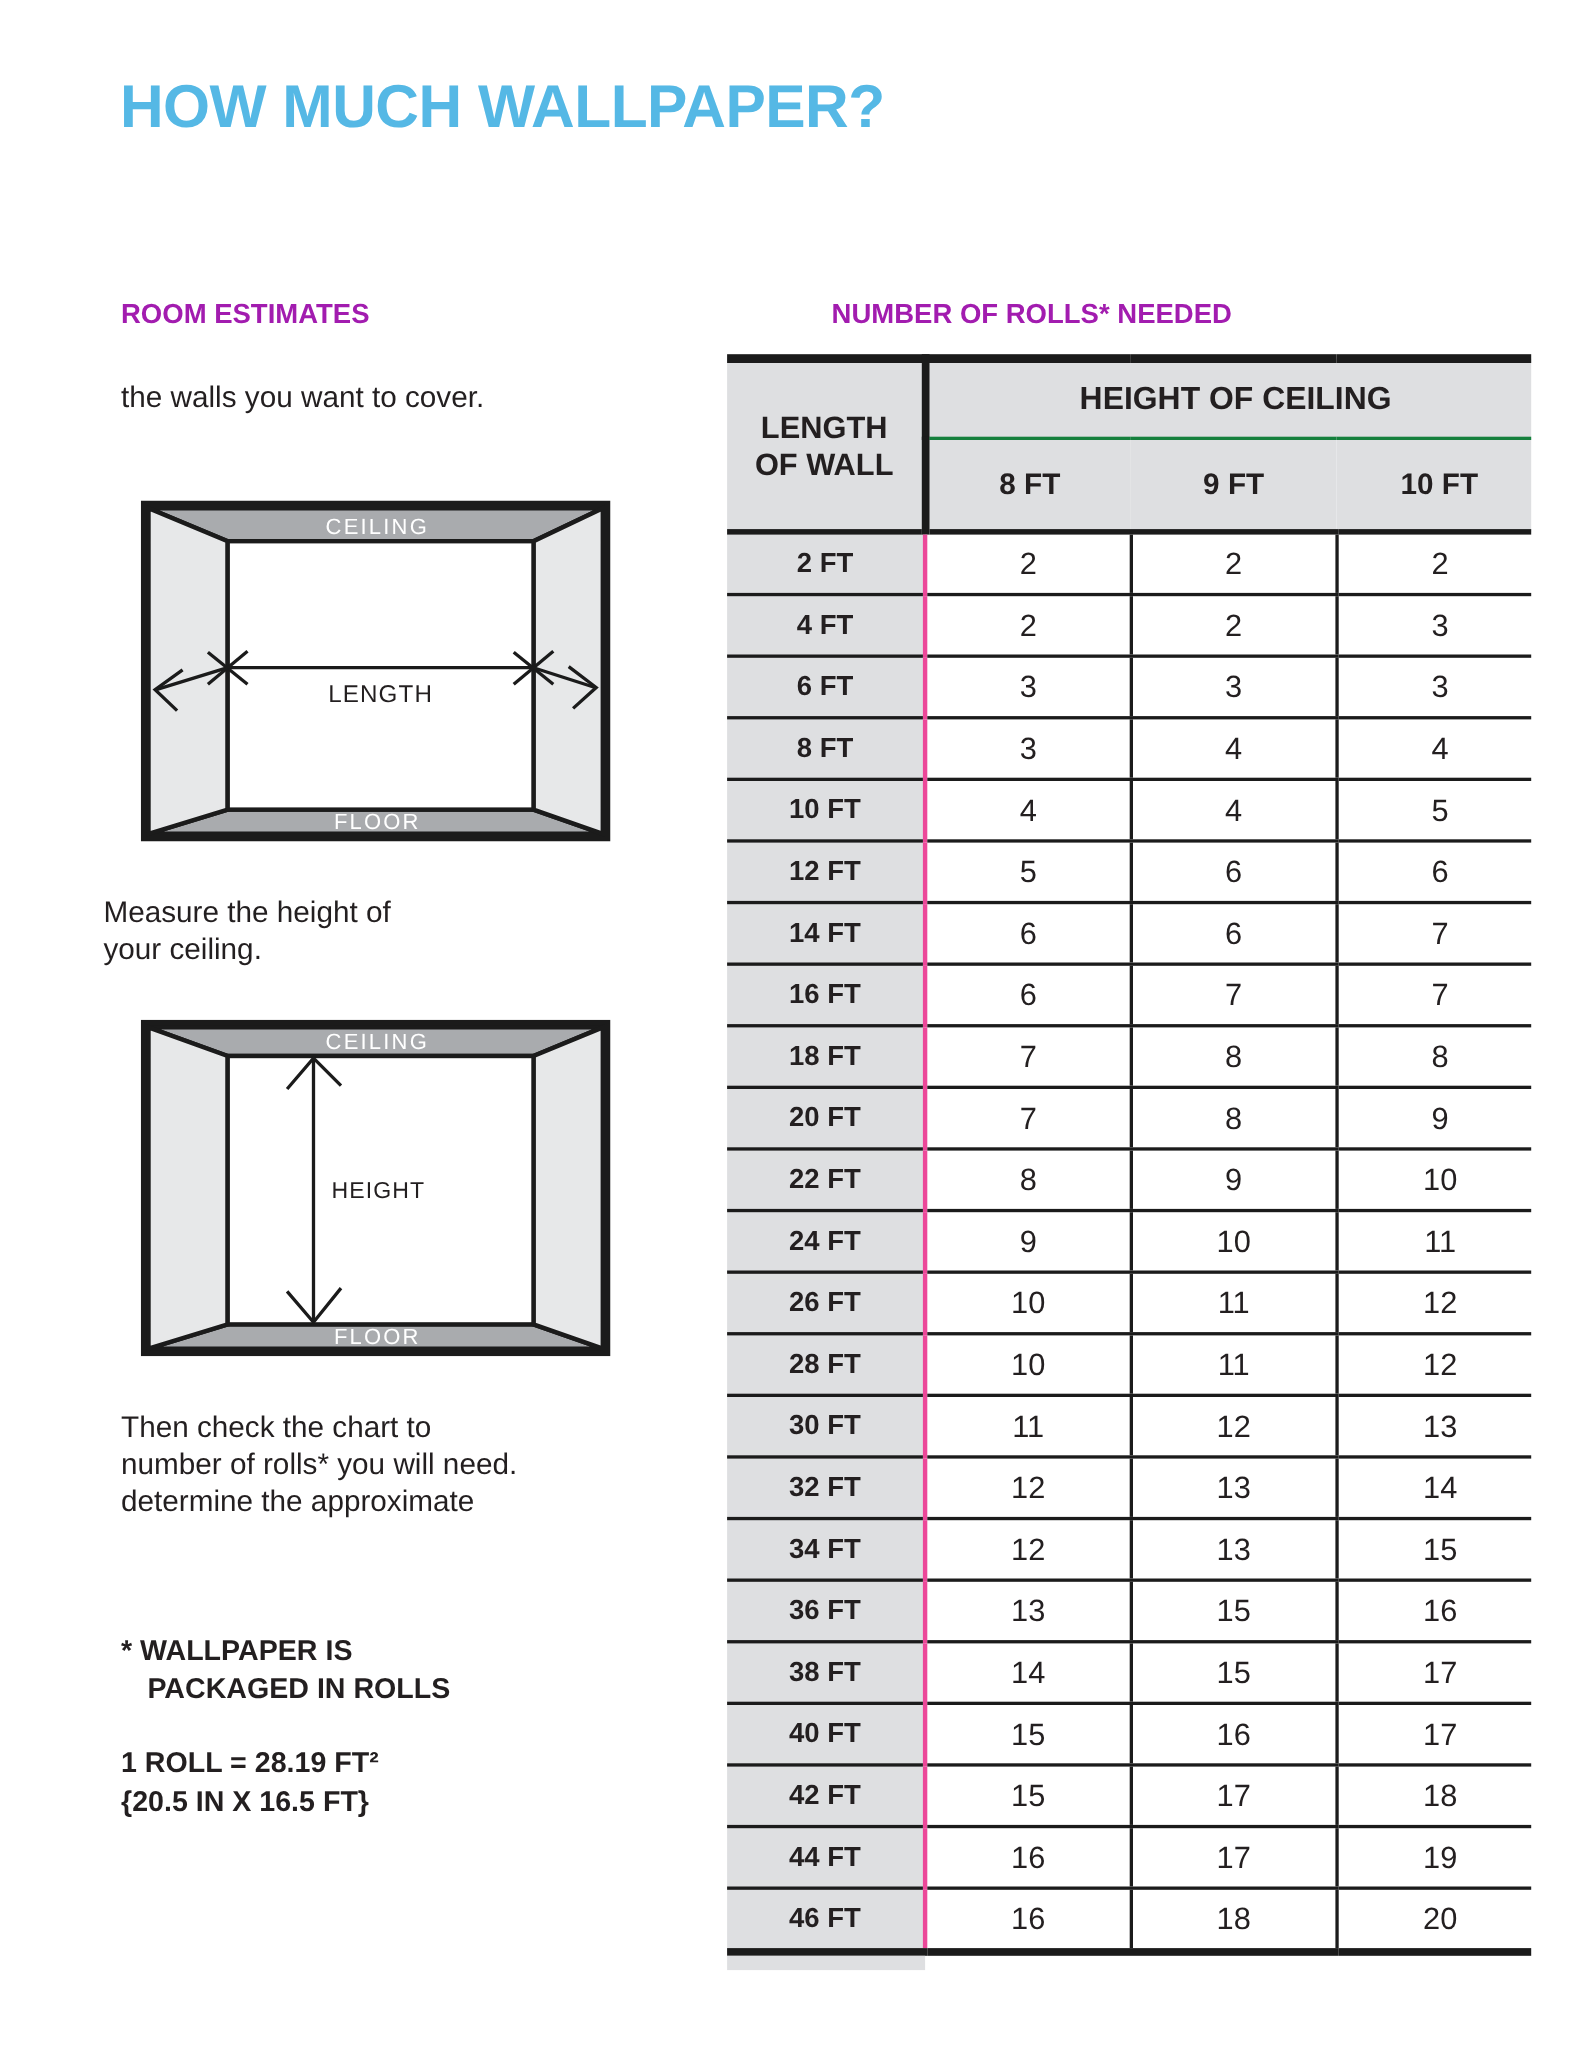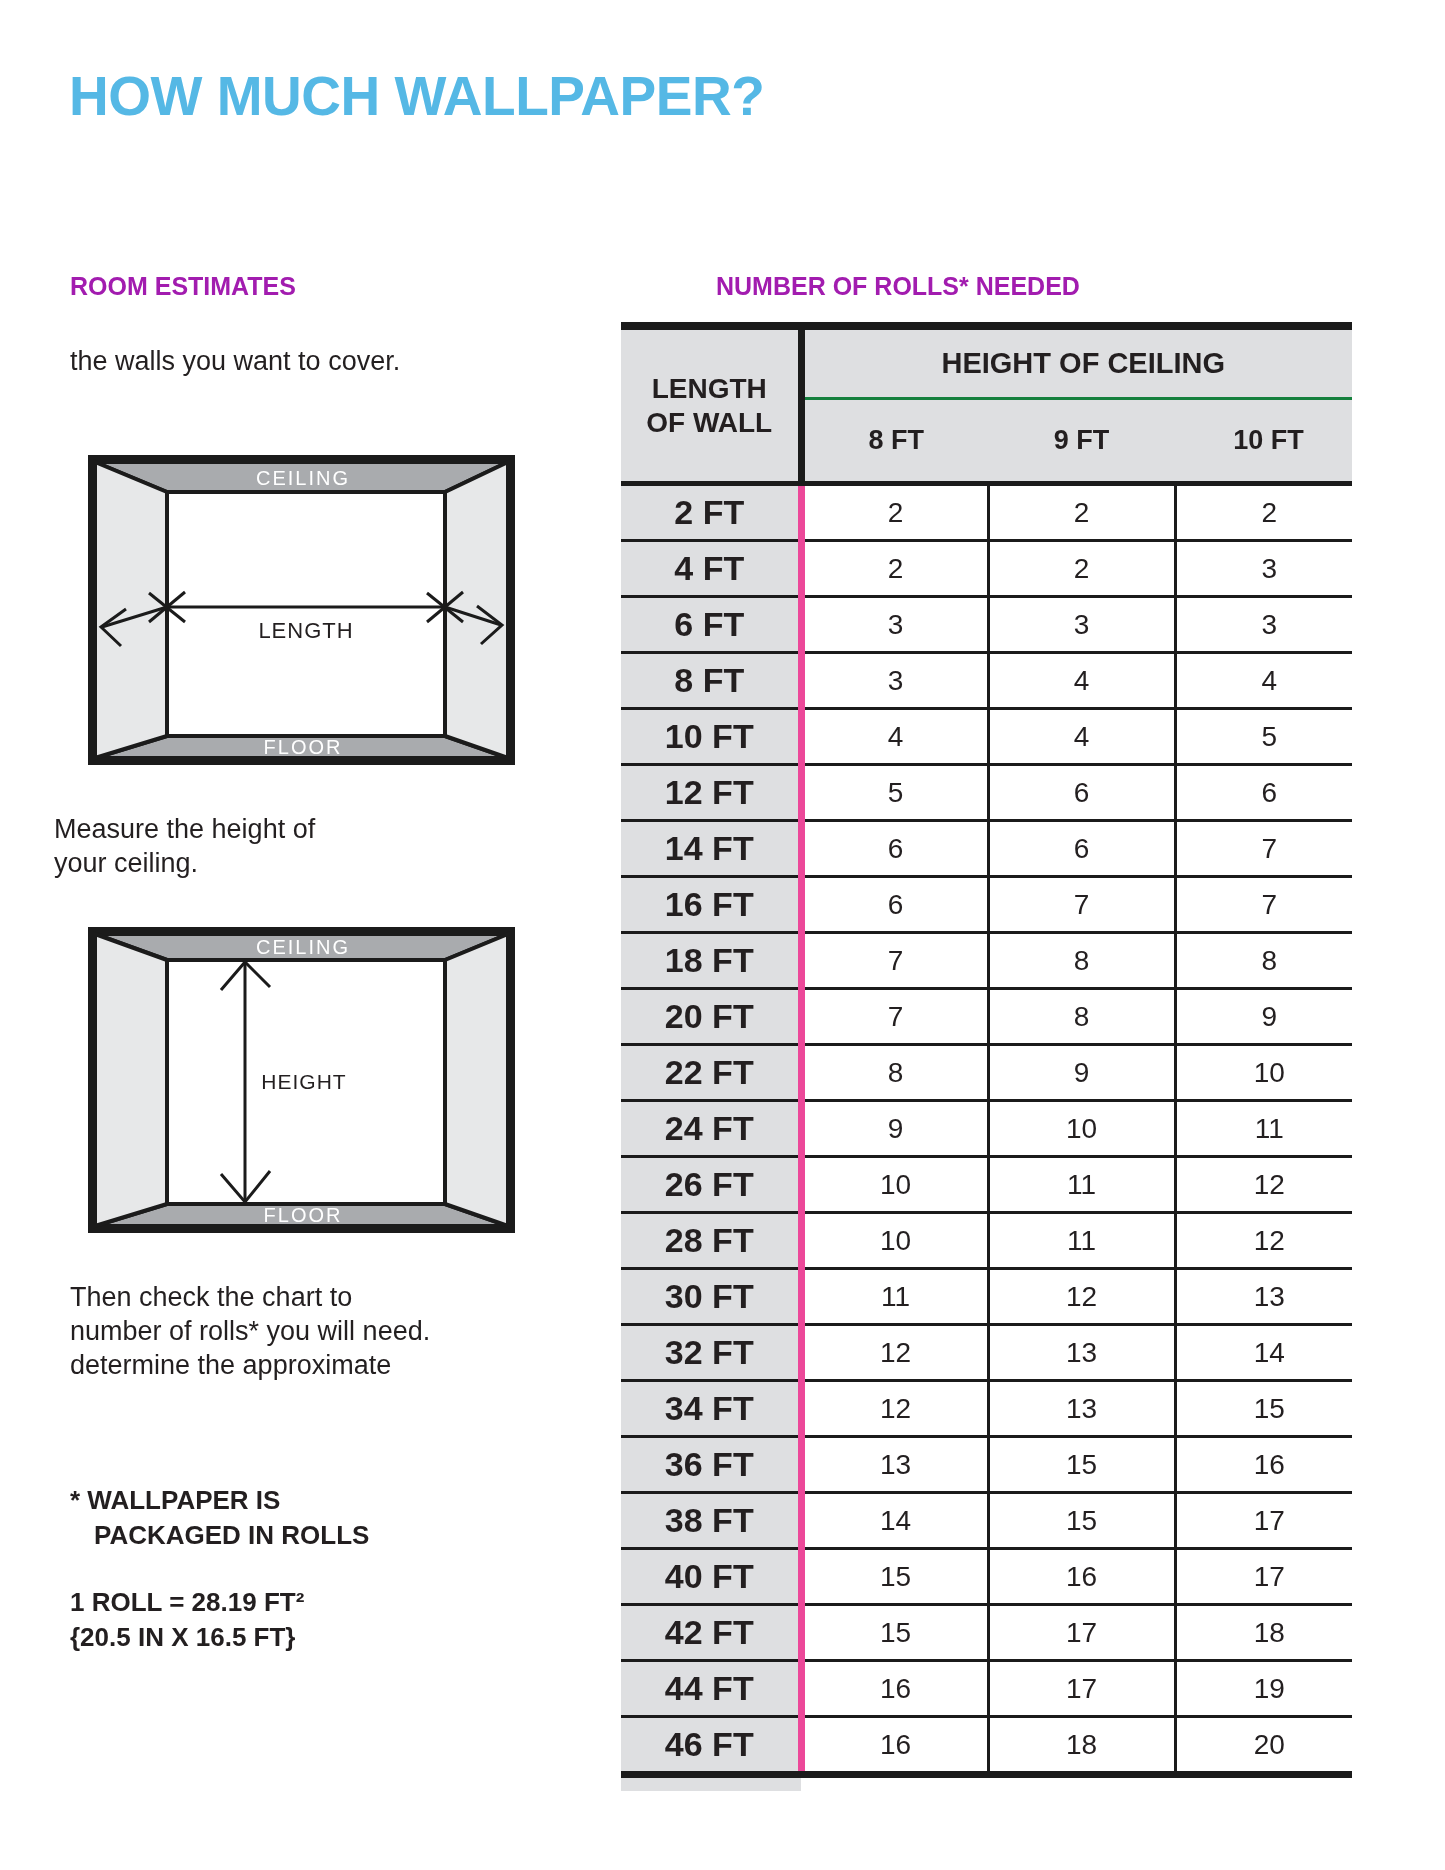--- a/index.html
+++ b/index.html
@@ -1,18 +1,18 @@
 <!DOCTYPE html>
 <html><head>
 <meta charset="utf-8">
 <style>
   html,body{margin:0;padding:0;background:#ffffff;}
   .page{
     position:relative;width:1352px;height:1870px;background:#ffffff;
-    font-family:"Liberation Sans",sans-serif;color:#231F20;overflow:hidden;
+    font-family:"Liberation Sans",sans-serif;color:#231F20;overflow:hidden;margin-left:40px;
   }
   .abs{position:absolute;}
   .page-title{
     left:69px;top:64px;font-size:55px;font-weight:bold;color:#55B8E5;
     letter-spacing:-0.5px;white-space:nowrap;
   }
   .sec-head{
     top:272px;font-size:25px;font-weight:bold;color:#a21caf;white-space:nowrap;
   }
   .para{font-size:27px;line-height:34px;}
@@ -37,22 +37,22 @@
   th.corner .line{display:block;}
   th.group{
     background:#DEDFE1;border-bottom:3px solid #15803d;
     font-size:29px;font-weight:bold;height:67px;
   }
   tr.subhead th{
     background:#DEDFE1;border-bottom:5px solid #1B1B1B;
     font-size:27px;font-weight:bold;height:81px;
   }
   tbody th{
-    background:#DEDFE1;border-right:7px solid #ec4899;border-bottom:3px solid #1B1B1B;
-    font-size:34px;font-weight:bold;height:53px;
+    background:#DEDFE1;border-right:4px solid #ec4899;border-bottom:3px solid #1B1B1B;
+    font-size:25px;font-weight:bold;height:53px;
   }
   tbody td{
     background:#ffffff;border-bottom:3px solid #1B1B1B;font-size:28px;height:53px;
   }
   tbody td + td{border-left:3px solid #1B1B1B;}
   tbody tr:last-child th,tbody tr:last-child td{border-bottom:7px solid #1B1B1B;}
   .gray-tab{width:180px;height:13px;background:#DEDFE1;}
 
   
   .diagram{left:88px;}

